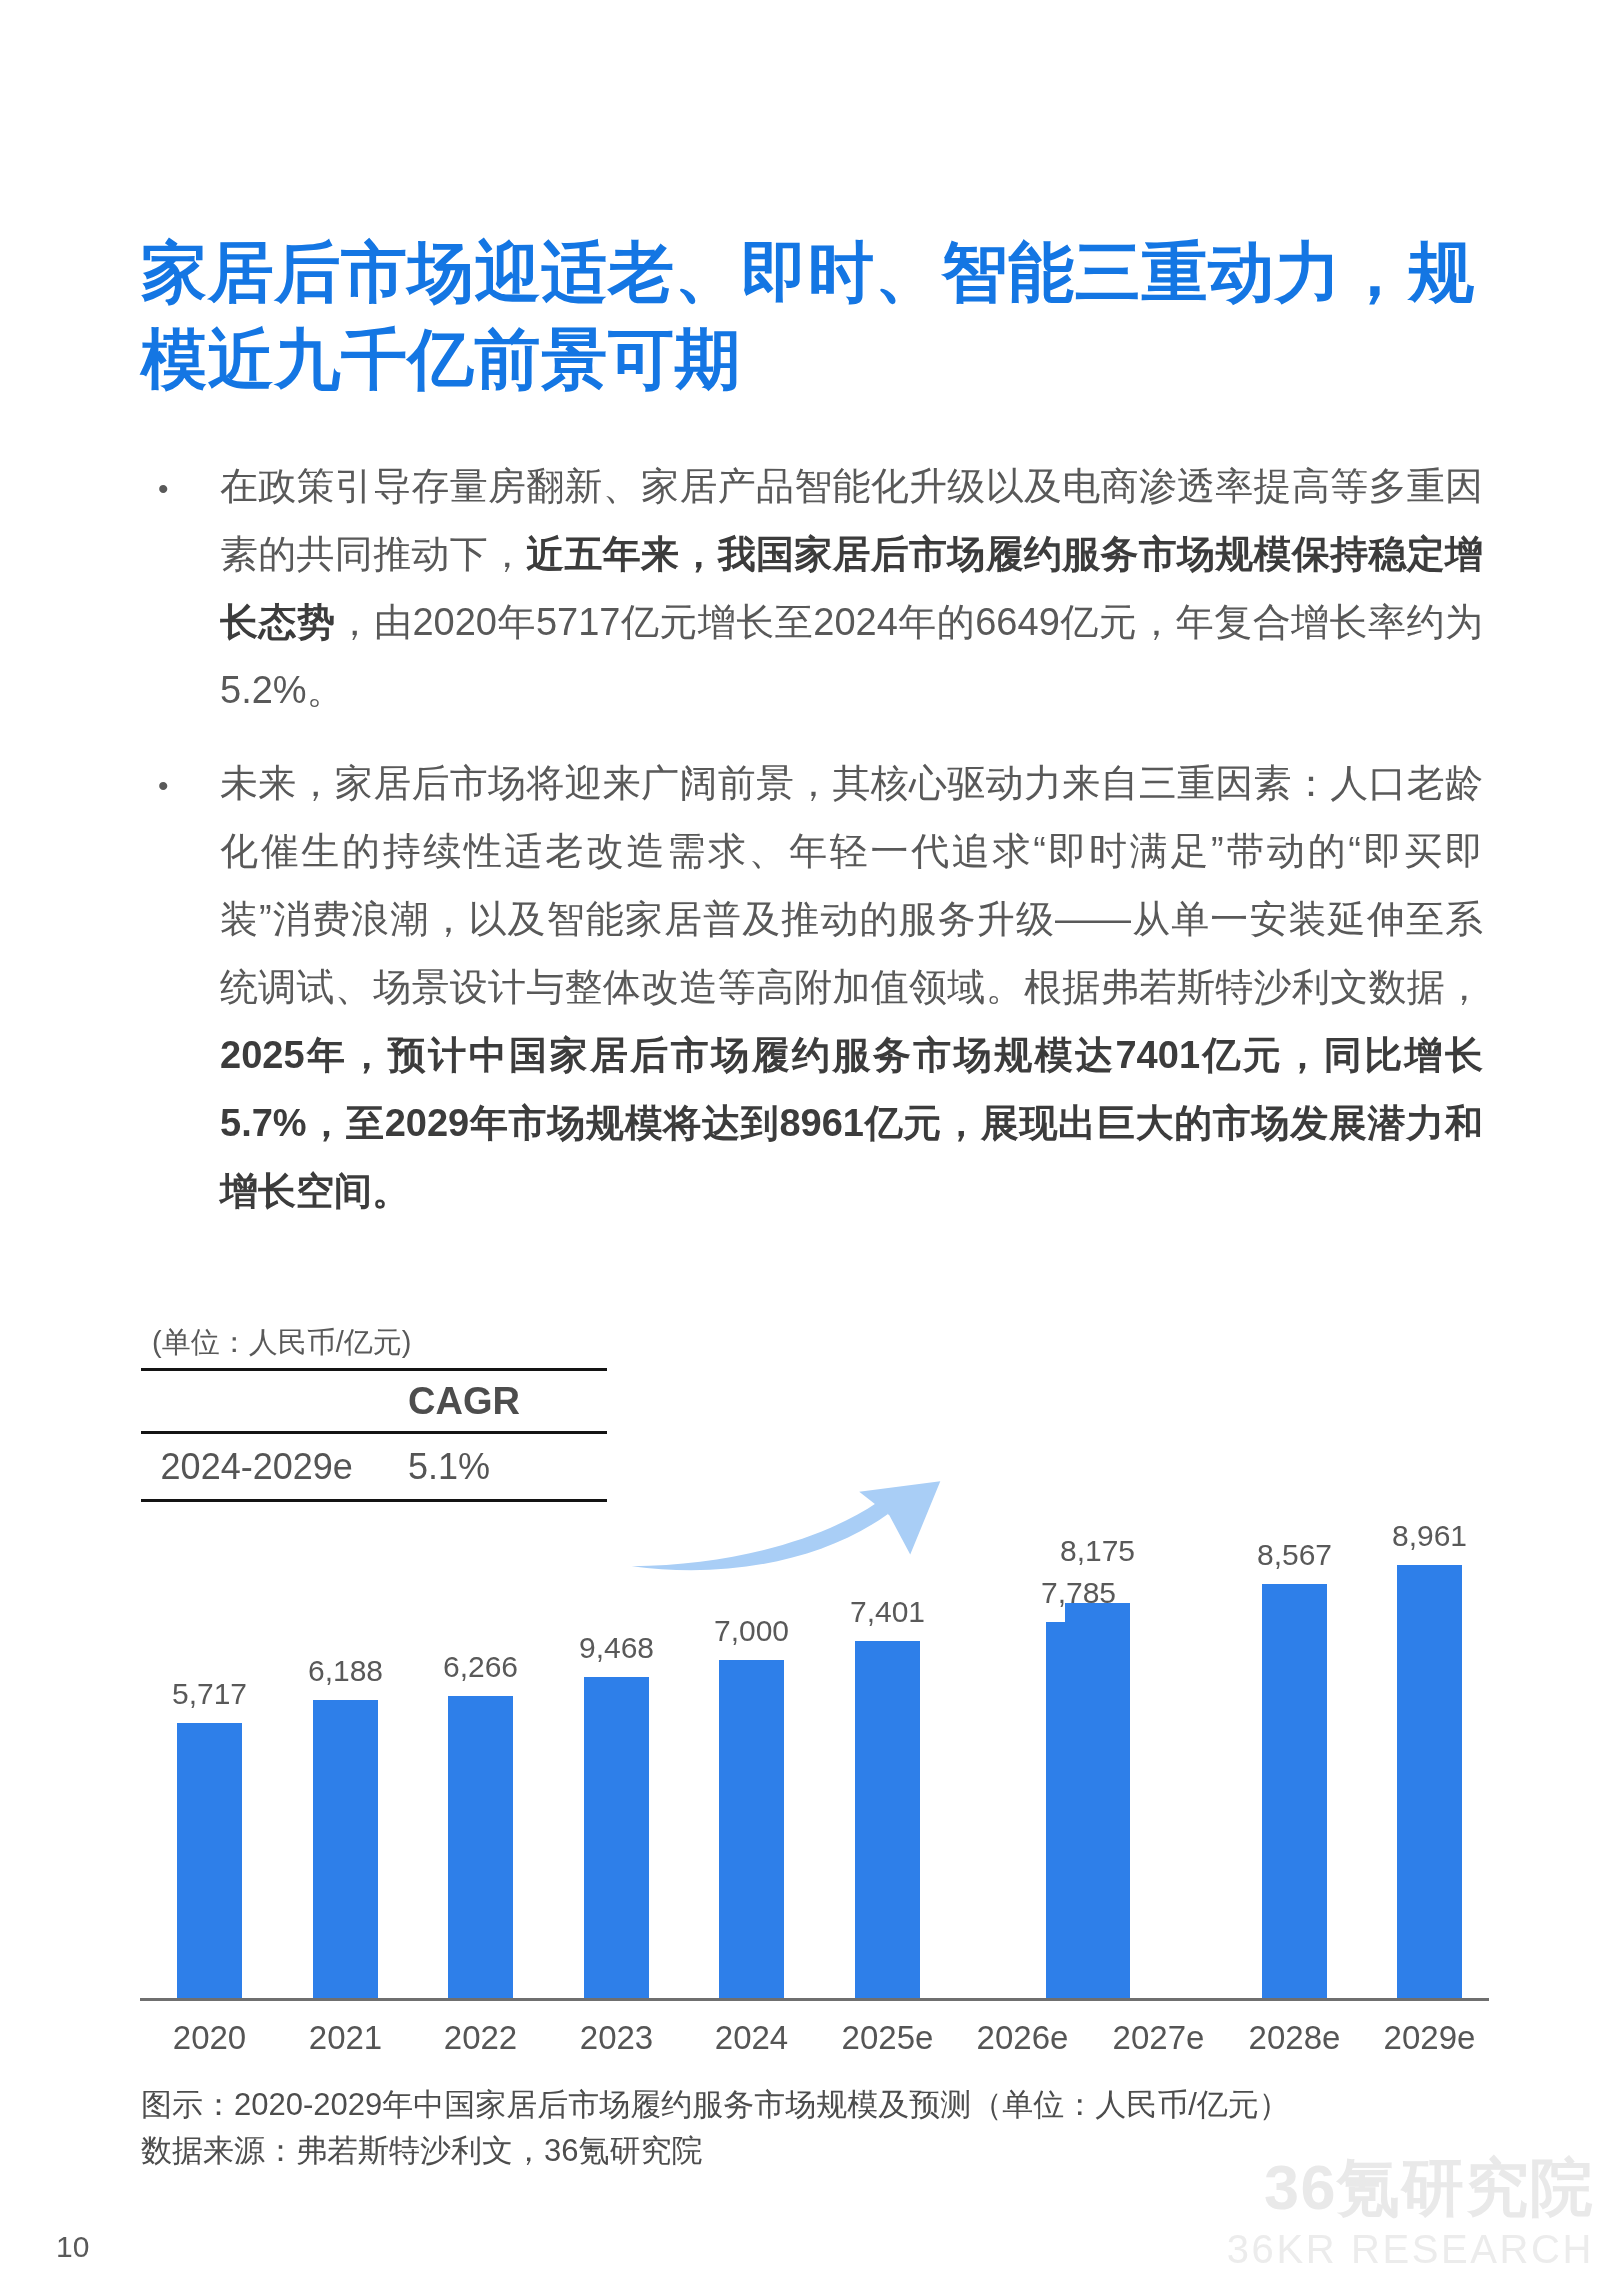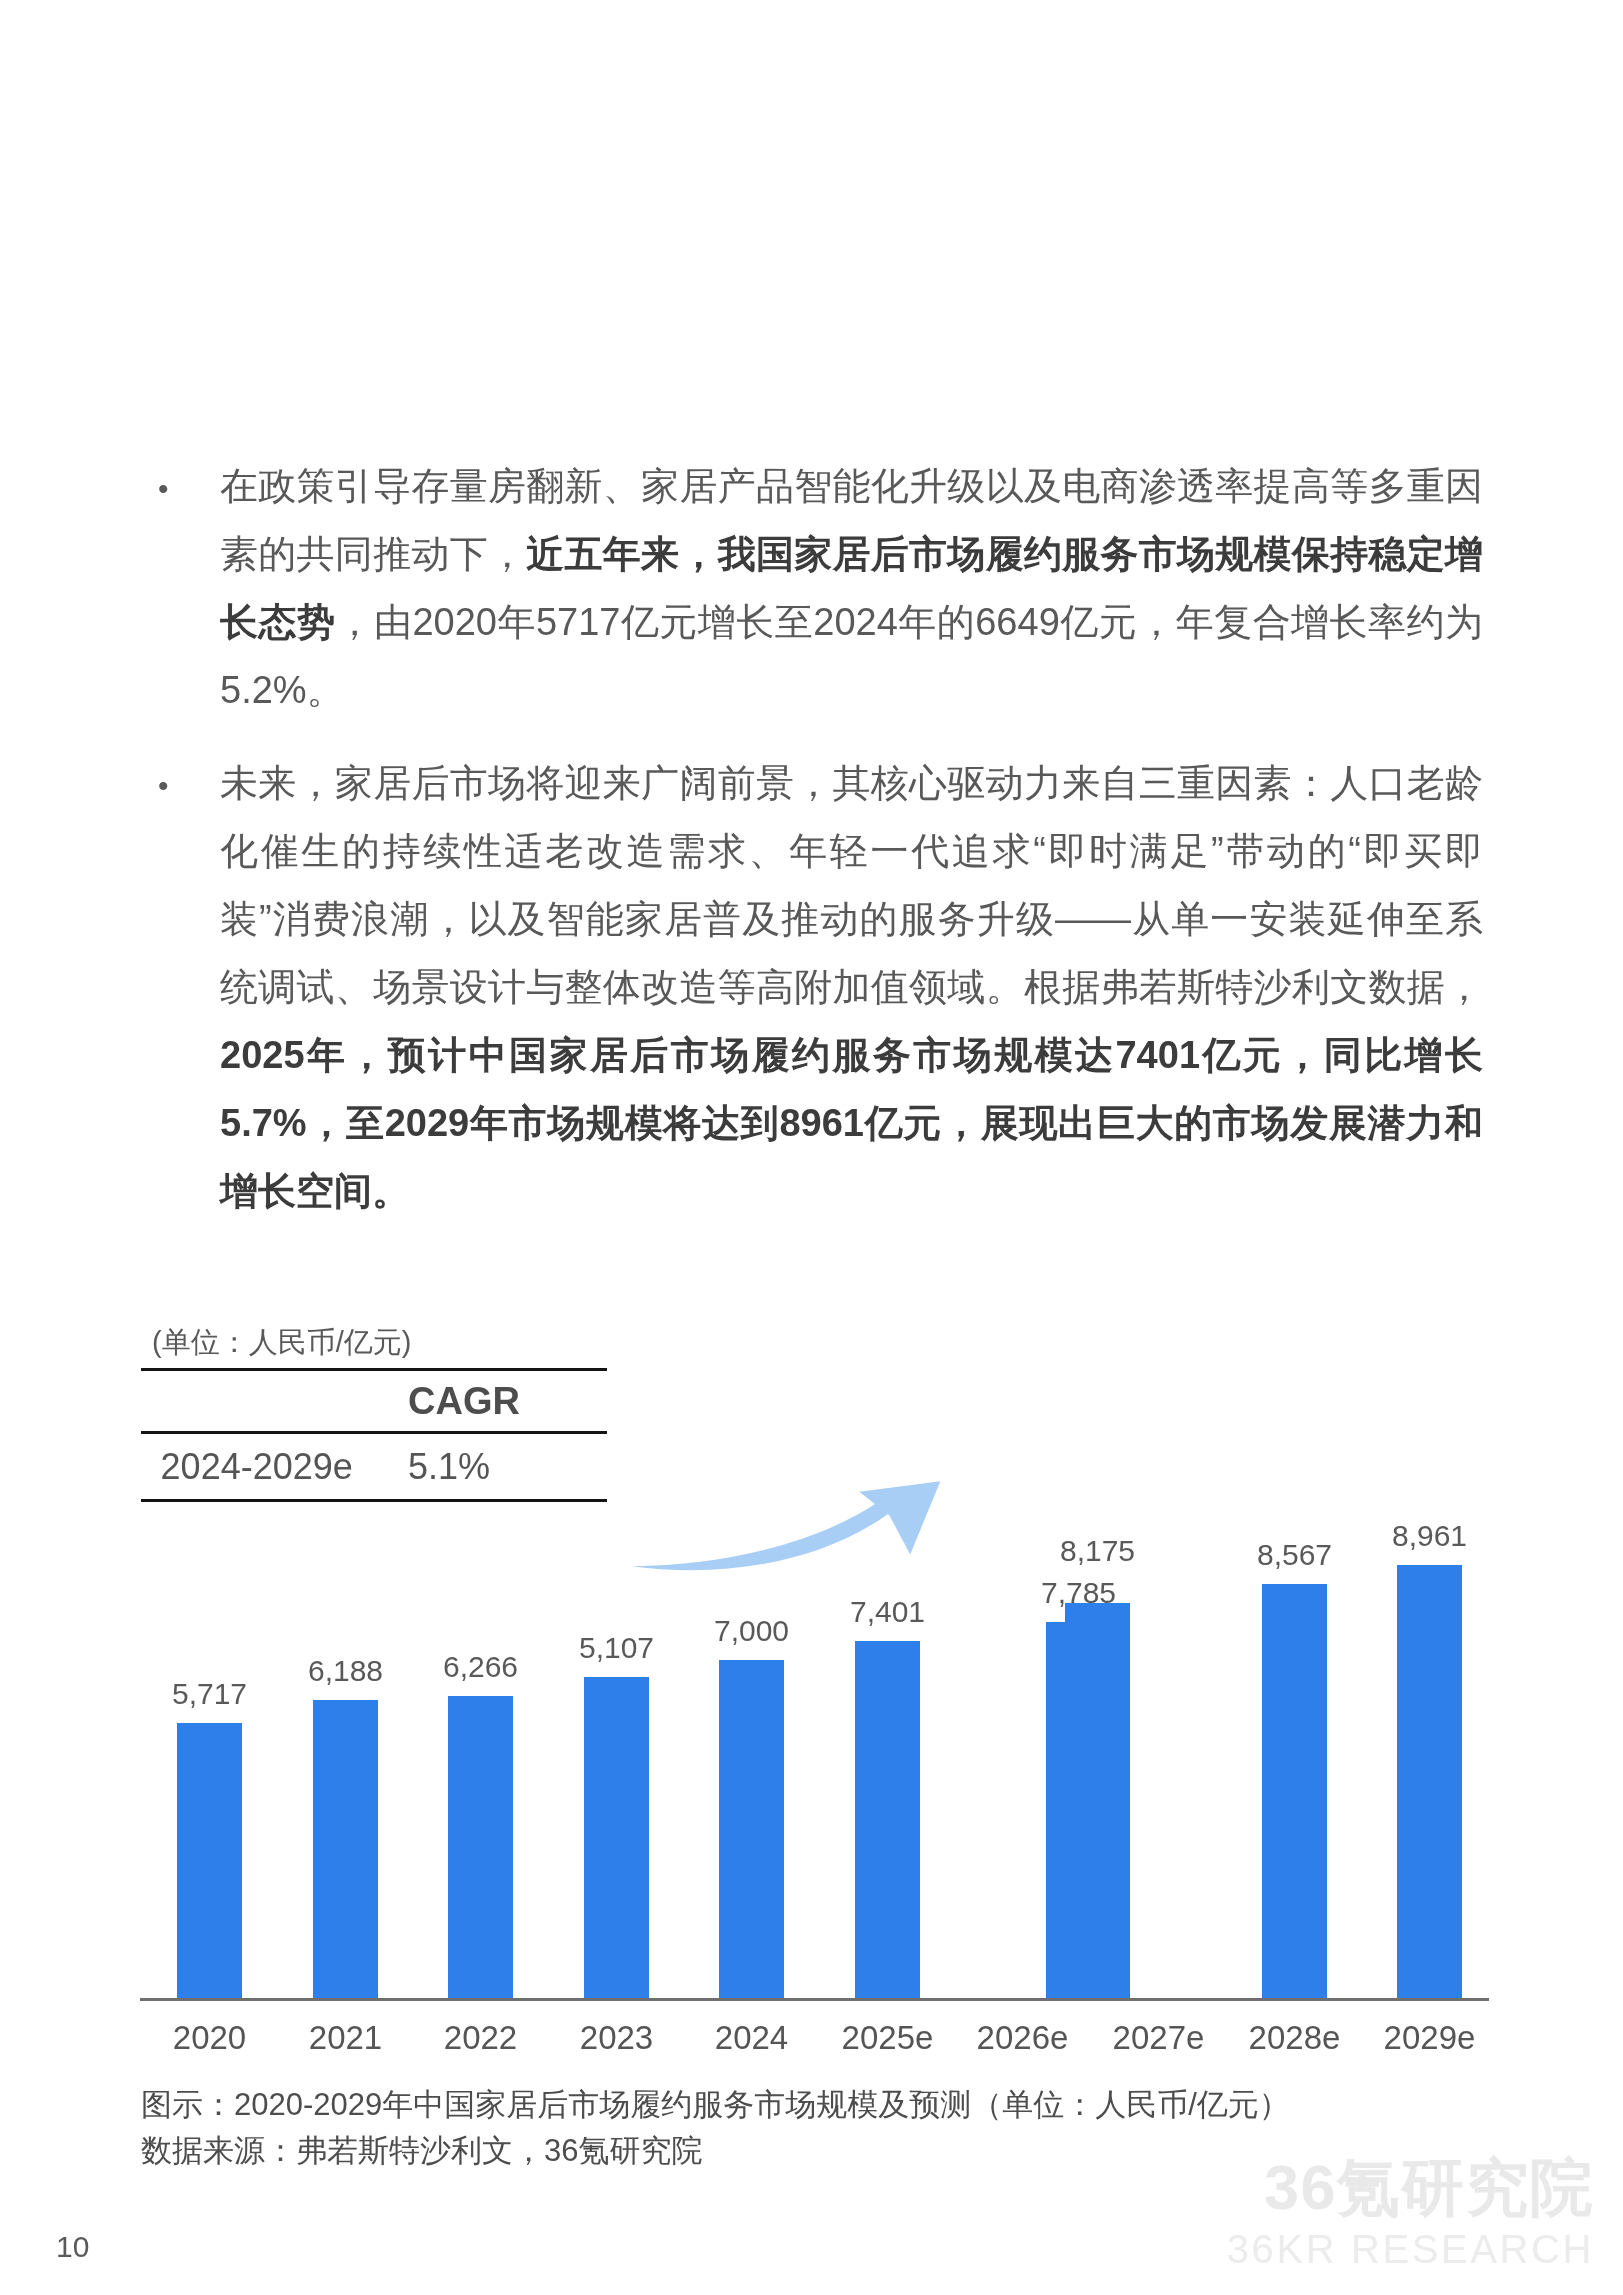--- a/index.html
+++ b/index.html
@@ -62,20 +62,24 @@
   .wm1{font-size:63px;font-weight:700;letter-spacing:1.3px;color:#e9e9e9;line-height:1.05;}
   .wm2{font-size:40px;letter-spacing:2.6px;color:#ececec;margin-top:6.5px;}
   .page-number{position:absolute;left:56px;top:2230px;font-size:30px;color:var(--text);}
 </style>
 </head>
 <body>
 
 <div class="page">
 
 
+  <div class="main-title">
+    <div>家居后市场迎适老、即时、智能三重动力，规</div>
+    <div>模近九千亿前景可期</div>
+  </div>
 
   <ul class="bullets">
     <li><span><span>在政策引导存量房翻新、家居产品智能化升级以及电商渗透率提高等多重因素的共同推动下，</span><strong>近五年来，我国家居后市场履约服务市场规模保持稳定增长态势</strong><span>，由2020年5717亿元增长至2024年的6649亿元，年复合增长率约为5.2%。</span></span></li>
     <li><span><span>未来，家居后市场将迎来广阔前景，其核心驱动力来自三重因素：人口老龄化催生的持续性适老改造需求、年轻一代追求“即时满足”带动的“即买即装”消费浪潮，以及智能家居普及推动的服务升级——从单一安装延伸至系统调试、场景设计与整体改造等高附加值领域。根据弗若斯特沙利文数据，</span><strong>2025年，预计中国家居后市场履约服务市场规模达7401亿元，同比增长5.7%，至2029年市场规模将达到8961亿元，展现出巨大的市场发展潜力和增长空间。</strong></span></li>
   </ul>
 
   <div class="unit-label">(单位：人民币/亿元)</div>
 
   <div class="cagr-table">
     <div class="t-row t-head">
@@ -100,21 +104,21 @@
       </div>
       <div class="bar-group" style="left: 278px;">
         <div class="bar-value">6,188</div>
         <div class="bar" style="height: 300px;"></div>
       </div>
       <div class="bar-group" style="left: 413px;">
         <div class="bar-value">6,266</div>
         <div class="bar" style="height: 304px;"></div>
       </div>
       <div class="bar-group" style="left: 549px;">
-        <div class="bar-value">5,107</div>
+        <div class="bar-value">9,468</div>
         <div class="bar" style="height: 323px;"></div>
       </div>
       <div class="bar-group" style="left: 684px;">
         <div class="bar-value">7,000</div>
         <div class="bar" style="height: 340px;"></div>
       </div>
       <div class="bar-group" style="left: 820px;">
         <div class="bar-value">7,401</div>
         <div class="bar" style="height: 359px;"></div>
       </div>

